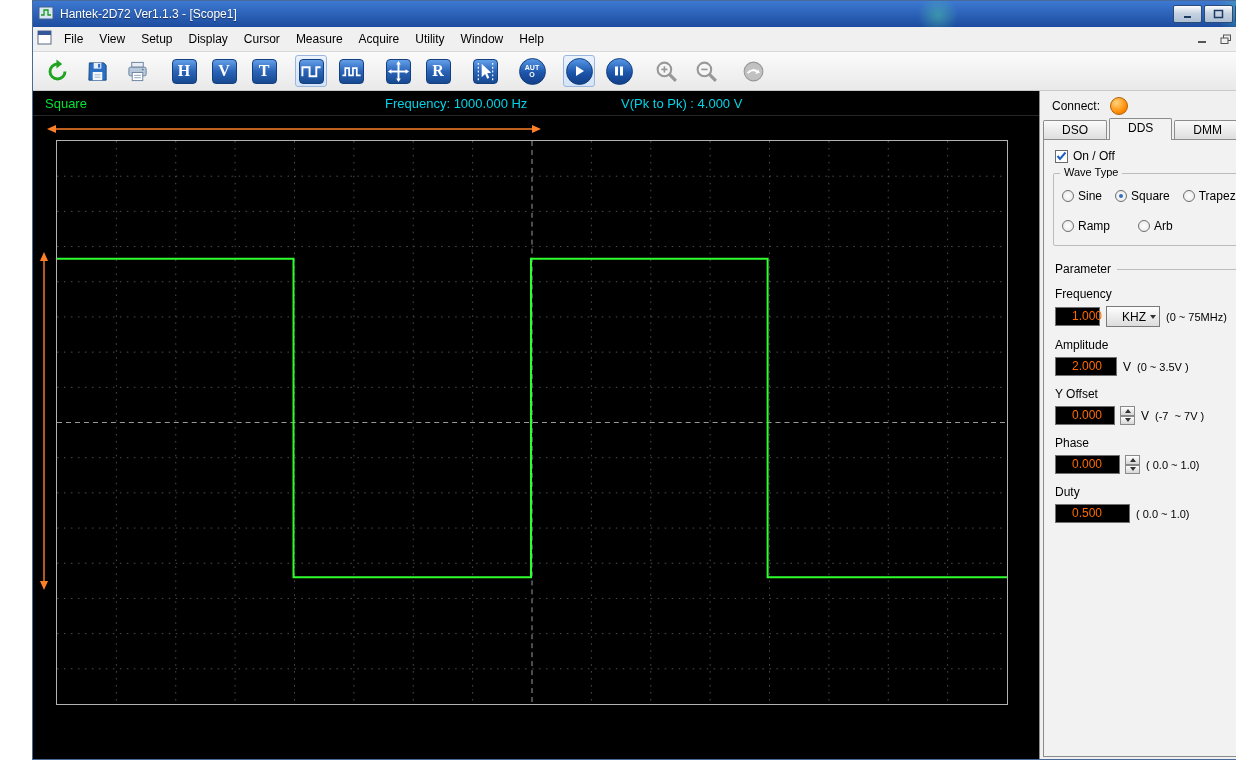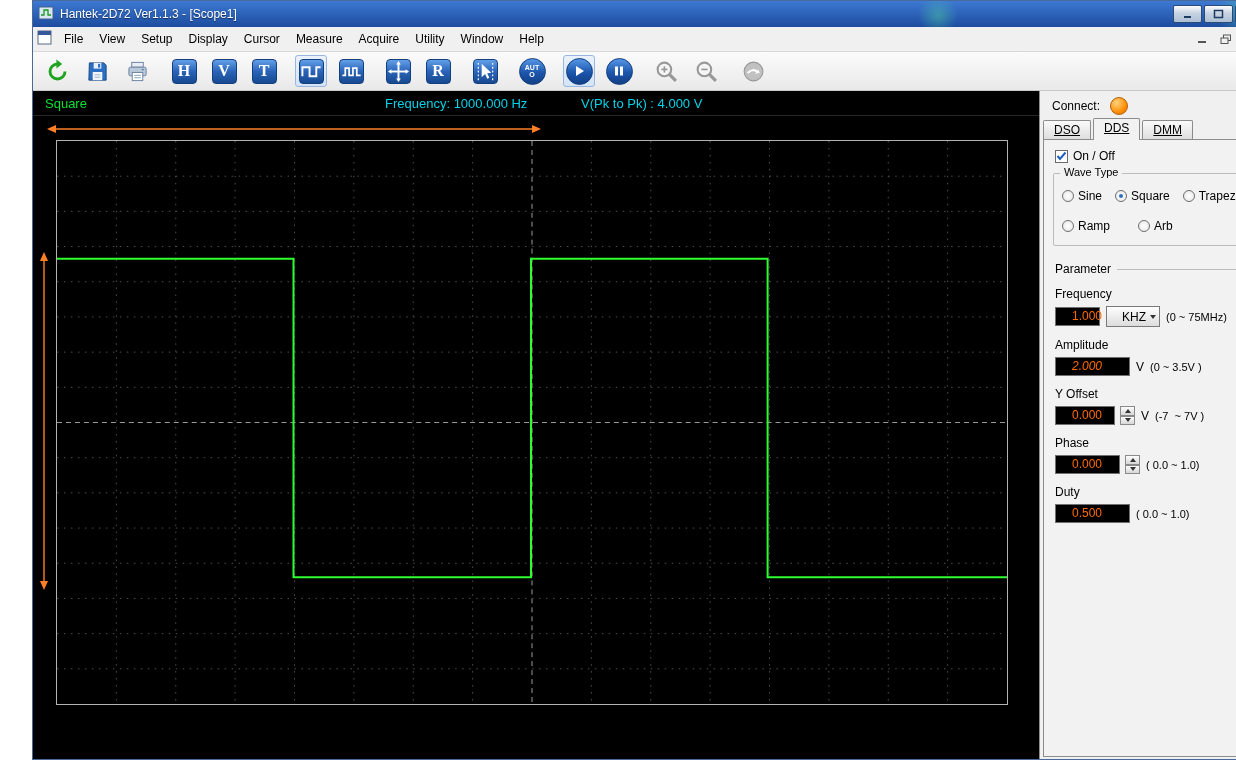--- a/index.html
+++ b/index.html
@@ -44,58 +44,58 @@
   .auto-text { color:#fff; font-weight:bold; font-size:7px; width:15px; text-align:center; line-height:1; word-break:break-all; }
 
   
   .main { flex:1; display:flex; min-height:0; }
   .scope-section { width:1006px; flex:0 0 1006px; background:#000; display:flex; flex-direction:column; }
 
   .info-bar { height:25px; flex:0 0 25px; position:relative; background:#000; border-bottom:1px solid #262626; }
   .info-bar span { position:absolute; top:5px; font-size:13px; }
   .wave-type-label { left:12px; color:#00e431; }
   .freq-label { left:352px; color:#00d4e8; }
-  .vpp-label  { left:548px; color:#00d4e8; }
+  .vpp-label  { left:588px; color:#00d4e8; }
 
   .scope-display { flex:1; position:relative; background:#000; }
   .grid-area { position:absolute; left:23px; top:24px; width:952px; height:565px; border:1px solid #b2b2b2; }
   .grid-area svg { display:block; width:100%; height:100%; }
 
   .cursor-top { position:absolute; left:14px; top:7px; width:494px; height:12px; }
   .cursor-left { position:absolute; left:4px; top:136px; width:14px; height:338px; }
 
   
   .right-panel { flex:1; background:#f0f0f0; border-left:1px solid #8c8c8c; display:flex; flex-direction:column; }
   .connect-row { display:flex; align-items:center; padding:6px 10px 3px 12px; gap:10px; }
   .led { width:18px; height:18px; border-radius:50%; border:1px solid #b55f00;
     background:radial-gradient(circle at 35% 30%, #ffd47d, #ff8a00 65%, #e56f00); }
   .tabs { display:flex; align-items:flex-end; padding:0 3px; position:relative; z-index:2; }
-  .tab { height:19px; padding:2px 10px 0; border:1px solid #8c8c8c; border-bottom:none; margin-right:2px;
-    border-radius:2px 2px 0 0; background:linear-gradient(#fafafa,#dedede);text-decoration:underline; }
+  .tab { height:19px; padding:2px 18px 0; border:1px solid #8c8c8c; border-bottom:none; margin-right:2px;
+    border-radius:2px 2px 0 0; background:linear-gradient(#fafafa,#dedede); }
   .tab.active { height:22px; margin-bottom:-1px; background:#f2f2f2; }
   .tab-page { flex:1; border:1px solid #8c8c8c; margin:0 3px 2px 3px; background:#f2f2f2; padding:7px 9px; overflow:hidden; }
 
   .cb-row { display:flex; align-items:center; gap:5px; margin:2px 0 4px 2px; }
   .cb { width:13px; height:13px; border:1px solid #6a6a6a; background:#fff; display:flex; align-items:center; justify-content:center; }
 
   .groupbox { border:1px solid #bcbcbc; border-radius:2px; margin-top:10px; padding:13px 6px 12px 8px; position:relative; }
   .groupbox .legend { position:absolute; top:-8px; left:6px; background:#f2f2f2; padding:0 4px; font-size:11px; }
   .radio-row { display:flex; align-items:center; margin-top:2px; }
   .radio-row + .radio-row { margin-top:16px; }
   .radio { display:inline-flex; align-items:center; gap:4px; margin-right:13px; }
   .radio.wide { margin-right:28px;align-items:center; }
   .rc { width:12px; height:12px; border-radius:50%; border:1px solid #6f6f6f; background:radial-gradient(#fff,#e4e4e4); position:relative; }
   .rc.checked::after { content:""; position:absolute; inset:3px; border-radius:50%; background:#2f6fbf; }
 
   .param-head { display:flex; align-items:center; gap:6px; margin:16px 0 2px 2px; }
   .param-head .rule { flex:1; height:1px; background:#bdbdbd; }
   .field-label { margin:11px 0 5px 2px; }
   .frow { display:flex; align-items:center; gap:6px; margin-left:2px; }
   .val { background:#000; border:1px solid #6f6f6f; color:#ff6a00; height:19px; line-height:17px; padding:0 16px; font-size:12px; }
-  .w-freq { width:45px; } .w-amp { width:75px;font-style:italic; } .w-off { width:60px; } .w-phase { width:65px; } .w-duty { width:75px; }
+  .w-freq { width:45px; } .w-amp { width:62px; } .w-off { width:60px; } .w-phase { width:65px; } .w-duty { width:75px; }
   .dropdown { height:21px; border:1px solid #7a7a7a; background:linear-gradient(#fefefe,#dcdcdc); display:flex; align-items:center; gap:4px; padding:0 3px 0 15px; }
   .dd-arrow { width:0; height:0; border-left:3.5px solid transparent; border-right:3.5px solid transparent; border-top:4px solid #333; }
   .spinner { display:inline-flex; flex-direction:column; width:15px; height:19px; margin-left:-1px; }
   .spin-btn { flex:1; border:1px solid #8a8a8a; background:linear-gradient(#fdfdfd,#d6d6d6); display:flex; align-items:center; justify-content:center; }
   .tri-up { width:0; height:0; border-left:3px solid transparent; border-right:3px solid transparent; border-bottom:4px solid #333; }
   .tri-dn { width:0; height:0; border-left:3px solid transparent; border-right:3px solid transparent; border-top:4px solid #333; }
   .range-txt { font-size:11px; white-space:pre; }
 
   
   .statusbar { height:22px; flex:0 0 22px; display:flex; align-items:center;

